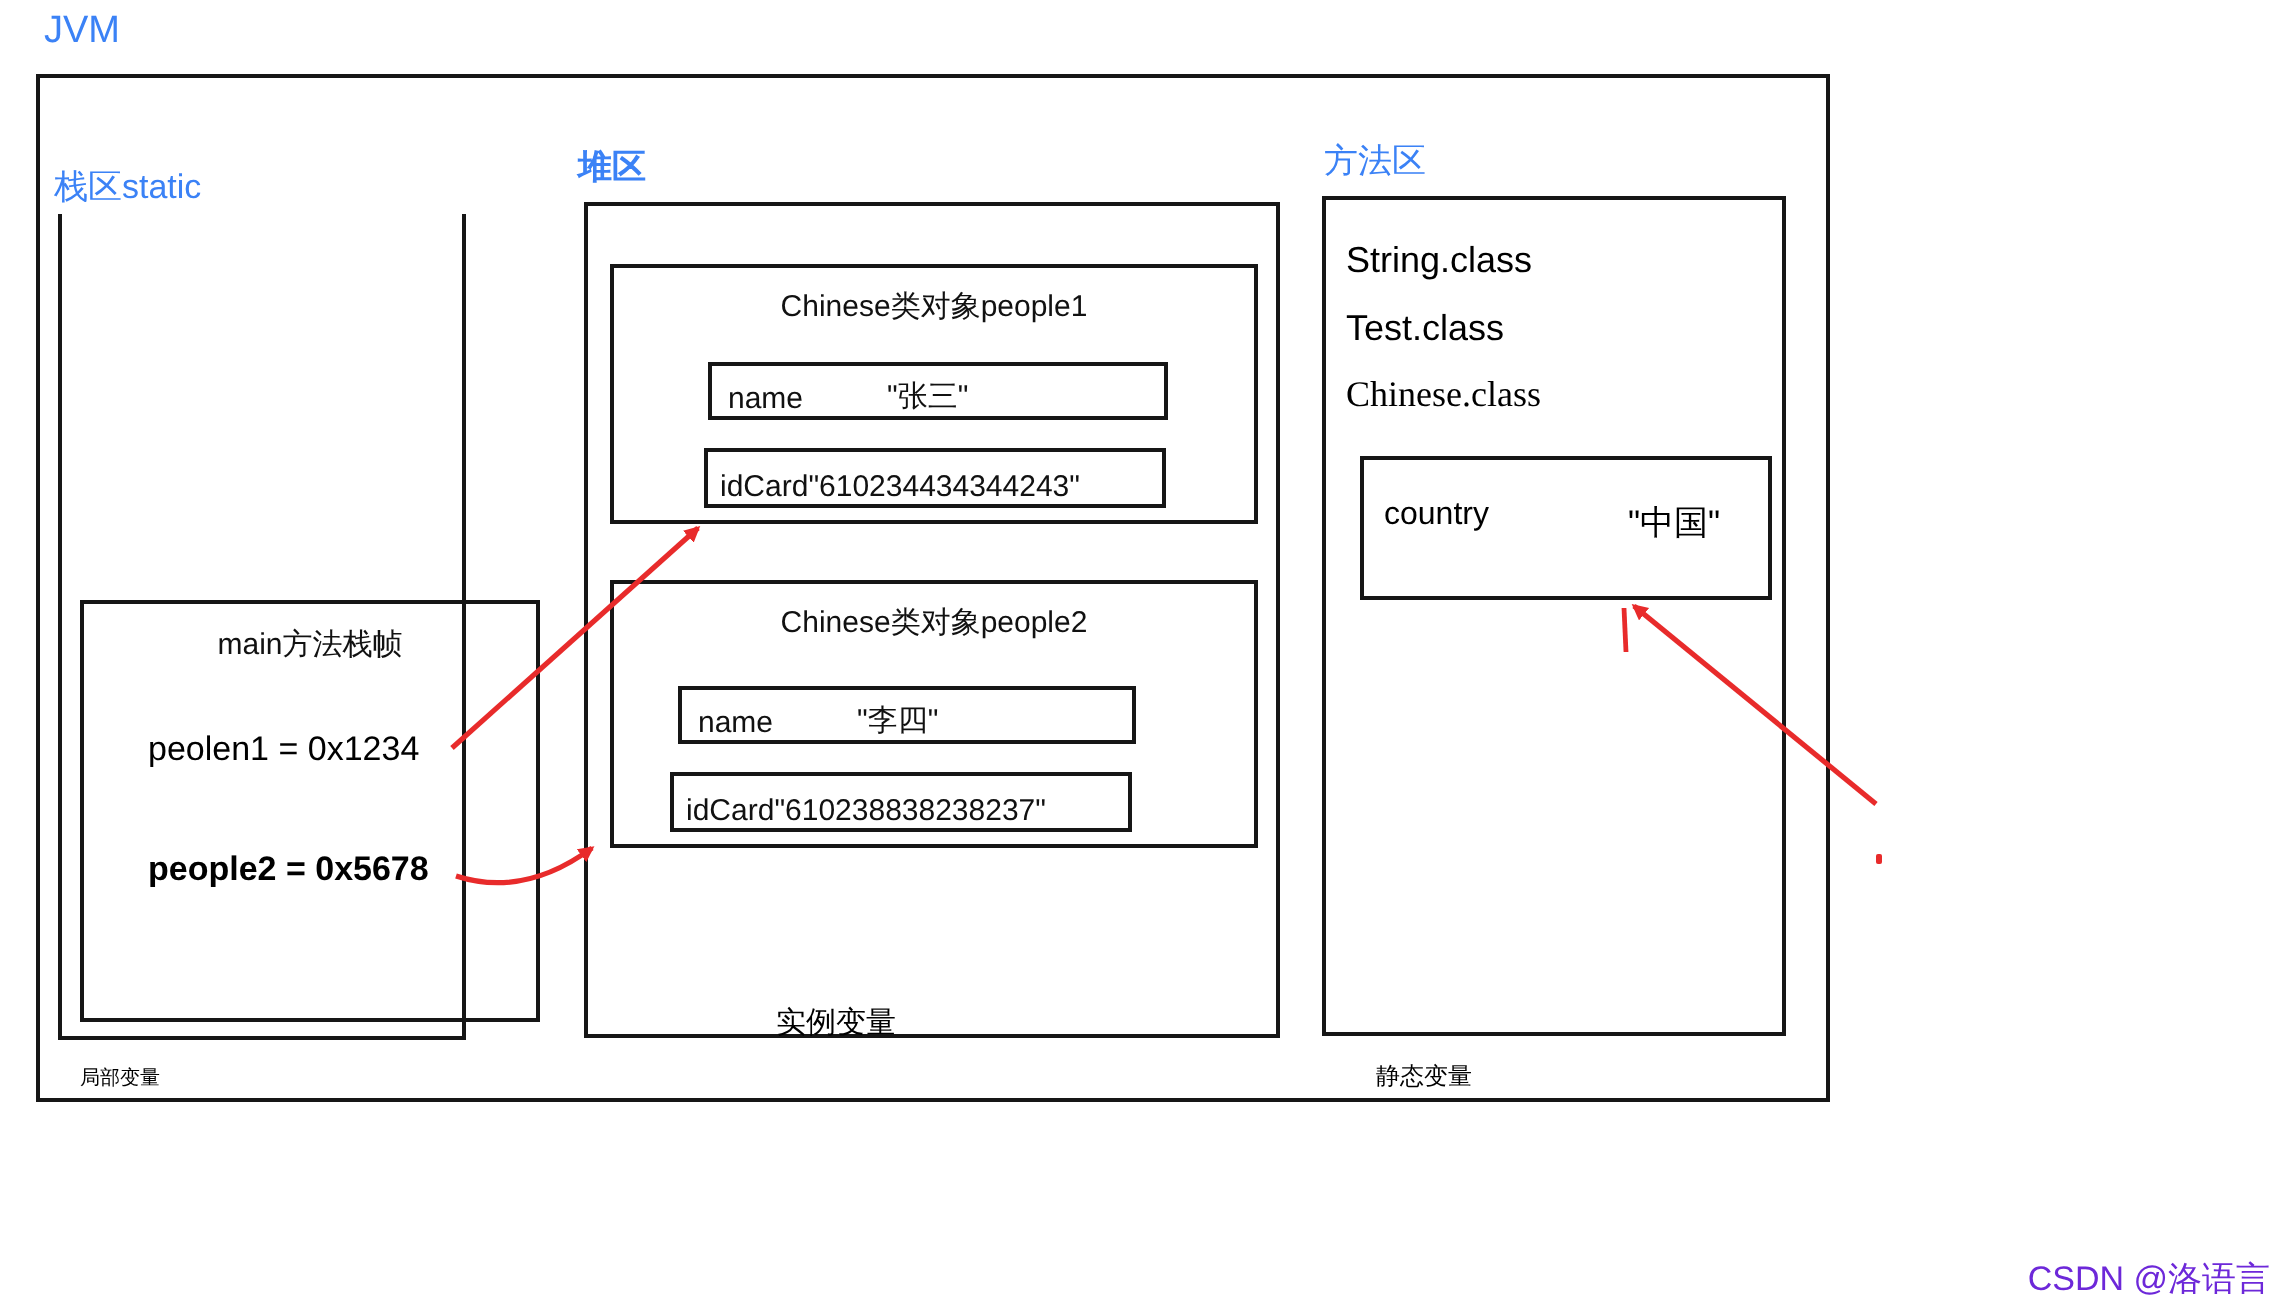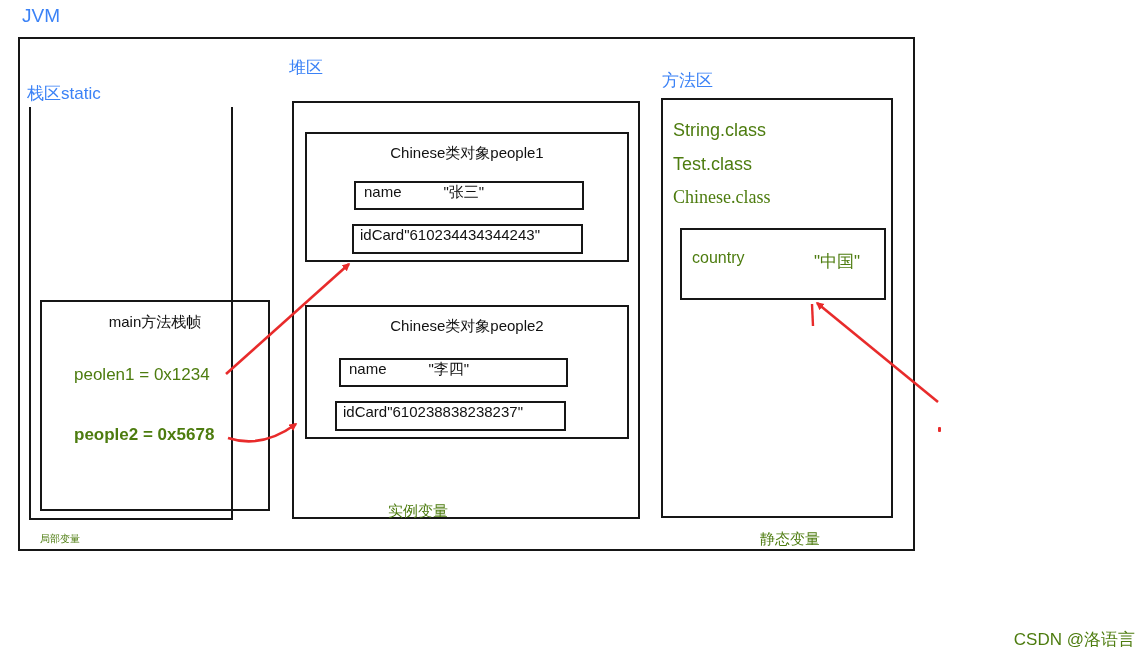--- a/index.html
+++ b/index.html
@@ -3,64 +3,64 @@
 <meta charset="utf-8">
 <style>
   html,body{margin:0;padding:0;background:#fff;}
   #canvas{
     position:relative;width:1144px;height:658px;background:#ffffff;overflow:hidden;
     font-family:"Liberation Sans","DejaVu Sans",sans-serif;color:#111;
   }
   .abs{position:absolute;}
   .box{position:absolute;border:2px solid #161616;background:transparent;box-sizing:border-box;}
   .label{position:absolute;font-size:17px;color:#3b82f6;white-space:nowrap;}
-  .red{color:#4d7c0f;}
+  .red{color:#000000;}
   
   #jvm-title{left:22px;top:5px;font-size:19px;}
   
   #outer-box{left:18px;top:37px;width:897px;height:514px;}
   
   #stack-label{left:27px;top:82px;}
   #stack-area{left:29px;top:107px;width:204px;height:413px;border-top:none;}
   #main-frame{left:38px;top:300px;width:230px;height:211px;}
   #main-frame-title{left:0;right:0;top:11px;text-align:center;font-size:15px;position:absolute;}
   #var-peolen1{left:32px;top:63px;font-size:17px;position:absolute;white-space:nowrap;}
   #var-people2{left:32px;top:123px;font-size:17px;position:absolute;white-space:nowrap;font-weight:bold;}
   #caption-local{left:40px;top:532px;font-size:10px;}
   
-  #heap-label{left:289px;top:56px;}
+  #heap-label{left:289px;top:72px;font-weight:bold;}
   #heap-box{left:292px;top:101px;width:348px;height:418px;}
   .obj-box{position:absolute;border:2px solid #161616;box-sizing:border-box;}
   #obj1{left:11px;top:29px;width:324px;height:130px;}
-  #obj2{left:11px;top:202px;width:324px;height:134px;}
+  #obj2{left:11px;top:187px;width:324px;height:134px;}
   .obj-title{position:absolute;left:0;right:0;top:10px;text-align:center;font-size:15px;white-space:nowrap;}
-  .field-row{position:absolute;border:2px solid #161616;box-sizing:border-box;display:flex;align-items:flex-start;font-size:15px;white-space:nowrap;overflow:hidden;}
+  .field-row{position:absolute;border:2px solid #161616;box-sizing:border-box;display:flex;align-items:flex-end;font-size:15px;white-space:nowrap;overflow:hidden;}
   #obj1-name{left:47px;top:47px;width:230px;height:29px;padding-left:8px;}
   #obj1-name .val{margin-left:42px;}
   #obj1-idcard{left:45px;top:90px;width:231px;height:30px;padding-left:6px;}
   #obj2-name{left:32px;top:51px;width:229px;height:29px;padding-left:8px;}
   #obj2-name .val{margin-left:42px;}
   #obj2-idcard{left:28px;top:94px;width:231px;height:30px;padding-left:6px;}
   #caption-instance{left:388px;top:502px;font-size:15px;}
   
   #method-label{left:662px;top:69px;}
   #method-box{left:661px;top:98px;width:232px;height:420px;}
   .class-name{position:absolute;left:10px;font-size:18px;white-space:nowrap;}
   #class-0{top:20px;}
   #class-1{top:54px;}
   #class-2{top:87px;font-family:Liberation Serif, serif;}
   #country-box{left:17px;top:128px;width:206px;height:72px;border:2px solid #161616;box-sizing:border-box;position:absolute;padding-left:40px;}
   #country-label{position:absolute;left:10px;top:19px;font-size:16px;}
   #country-value{position:absolute;left:132px;top:20px;font-size:17px;}
-  #caption-static{left:760px;top:530px;font-size:15px;}
+  #caption-static{left:688px;top:530px;font-size:12px;}
   
   #static-note{left:947px;top:405px;font-size:16px;}
   #static-note-dot{left:938px;top:427px;width:3px;height:5px;background:#e82b2b;position:absolute;border-radius:1px;}
   
-  #watermark{right:9px;top:628px;font-size:17px;color:#4d7c0f;margin-left:44px;}
+  #watermark{right:9px;top:628px;font-size:17px;color:#6d28d9;margin-left:44px;}
   
   #arrows{position:absolute;left:0;top:0;width:1144px;height:658px;pointer-events:none;}
 </style>
 </head>
 <body>
 
 <div id="canvas">
 
   <div id="jvm-title" class="label">JVM</div>
 

